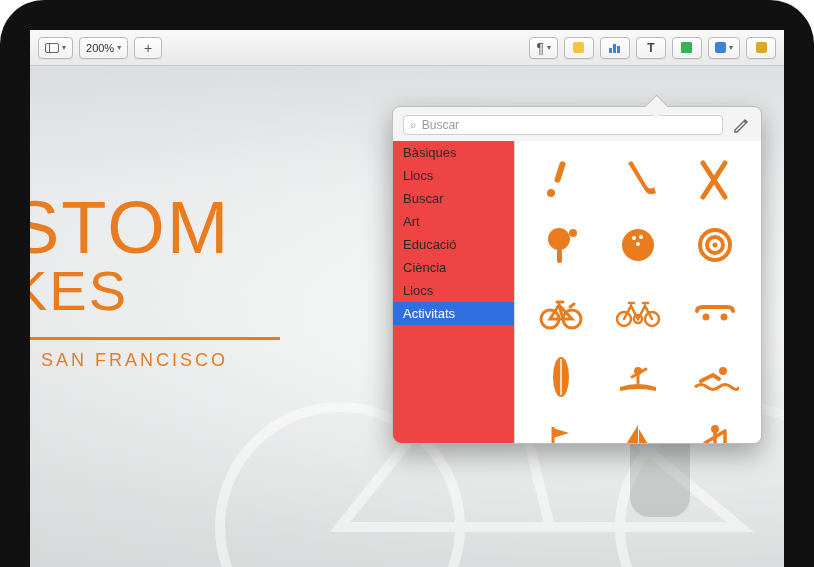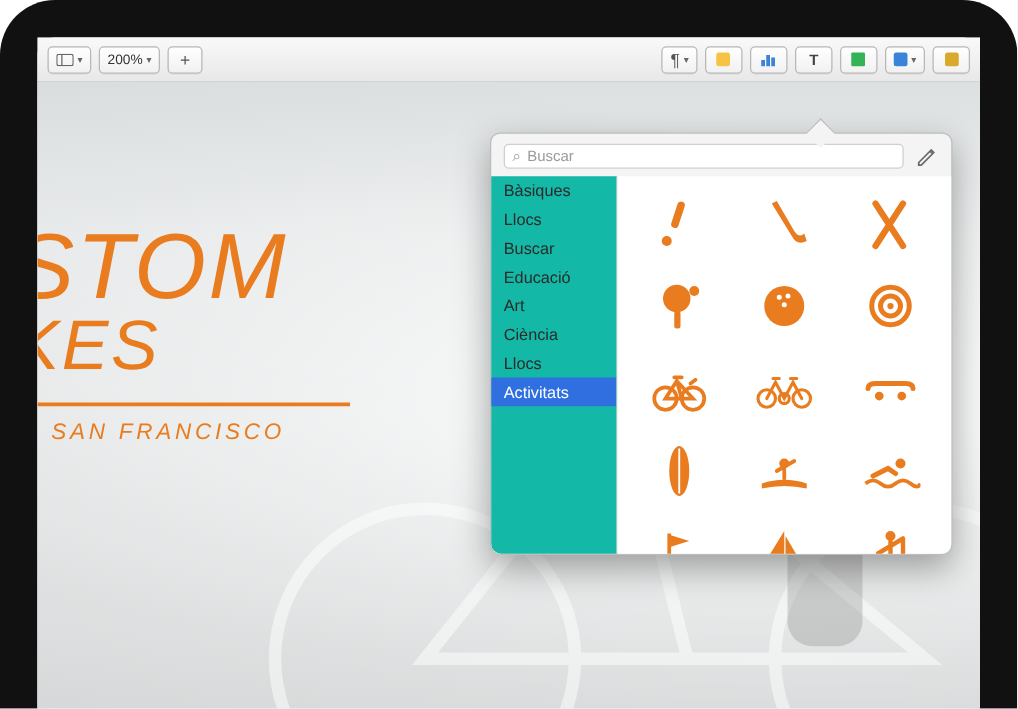--- a/index.html
+++ b/index.html
@@ -41,21 +41,21 @@
     background:
       radial-gradient(1200px 400px at 600px 260px, rgba(255,255,255,0.85), rgba(230,230,230,0.4) 60%, rgba(200,200,200,0.2)),
       linear-gradient(180deg, #d9dedf 0%, #e9edee 25%, #e4e7e8 55%, #d3d6d7 100%);
     overflow: hidden;
   }
   .bike {
     position: absolute; left: 120px; bottom: -80px; width: 800px; height: 520px;
     opacity: 0.55;
   }
   .bike svg { width: 100%; height: 100%; }
-  .doc-text { position: absolute; left: -20px; top: 104px; color: #e87c1f; font-style: italic; }
+  .doc-text { position: absolute; left: -20px; top: 119px; color: #e87c1f; }
   .doc-line1 { font-size: 74px; font-weight: 300; letter-spacing: 2px; }
   .doc-line2 { font-size: 56px; font-weight: 300; letter-spacing: 2px; margin-top: -12px; }
   .rule { width: 270px; height: 3px; background: #e87c1f; margin: 14px 0 10px; }
   .doc-sub { font-size: 18px; letter-spacing: 3px; font-weight: 500; }
 
   .popover {
     position: absolute; top: 40px; right: 22px; width: 370px; height: 338px;
     background: #f4f4f4; border: 1px solid #bdbdbd; border-radius: 8px;
     box-shadow: 0 10px 28px rgba(0,0,0,0.35);
   }
@@ -70,22 +70,22 @@
   }
   .search {
     flex: 1; display: flex; align-items: center; height: 20px;
     background: #fff; border: 1px solid #cfcfcf; border-radius: 4px;
     padding: 0 6px; color: #9a9a9a; font-size: 12px; gap: 5px;
   }
   .search .mag { font-size: 12px; color: #9a9a9a; }
   .edit-icon { width: 20px; height: 20px; display: flex; align-items: center; justify-content: center; color: #6a6a6a; }
   .pop-body { display: flex; height: calc(100% - 34px); }
   .cat-list {
-    width: 101px; border-right: 1px solid #d8d8d8; overflow-y: auto;
-    font-size: 13px; color: #2a2a2a; background: #14b8a6;
+    width: 122px; border-right: 1px solid #d8d8d8; overflow-y: auto;
+    font-size: 13px; color: #2a2a2a; background: #ef4444;
     border-bottom-left-radius: 8px;
   }
   .cat-item { padding: 4px 10px; white-space: nowrap; cursor: default; }
   .cat-item.selected { background: #2f6fe0; color: #fff; }
   .shape-grid {
     flex: 1; overflow-y: auto; padding: 10px 14px;
     display: grid; grid-template-columns: repeat(3, 1fr);
     grid-auto-rows: 56px; gap: 10px 14px; align-items: center; justify-items: center;
     background: #fff; border-bottom-right-radius: 8px;
   }
@@ -180,22 +180,22 @@
             <svg width="16" height="16" viewBox="0 0 16 16">
                 <path d="M2 13 L11 4 L13 6 L4 15 L2 15 Z M11 4 L12 3 L14 5 L13 6" fill="none" stroke="#6a6a6a" stroke-width="1.4"></path>
               </svg>
           </div>
         </div>
         <div class="pop-body">
           <div class="cat-list" id="cat-list">
               <div class="cat-item">Bàsiques</div>
               <div class="cat-item">Llocs</div>
               <div class="cat-item">Buscar</div>
+              <div class="cat-item">Art</div>
               <div class="cat-item">Educació</div>
-              <div class="cat-item">Art</div>
               <div class="cat-item">Ciència</div>
               <div class="cat-item">Llocs</div>
               <div class="cat-item selected">Activitats</div>
             </div>
           <div class="shape-grid" id="shape-grid">
               <div class="shape">
                 <svg viewBox="0 0 48 44">
                   <rect x="20" y="4" width="6" height="22" rx="3" fill="#e87c1f" transform="rotate(18 23 15)"></rect>
                   <circle cx="14" cy="36" r="4" fill="#e87c1f"></circle>
                 </svg>

